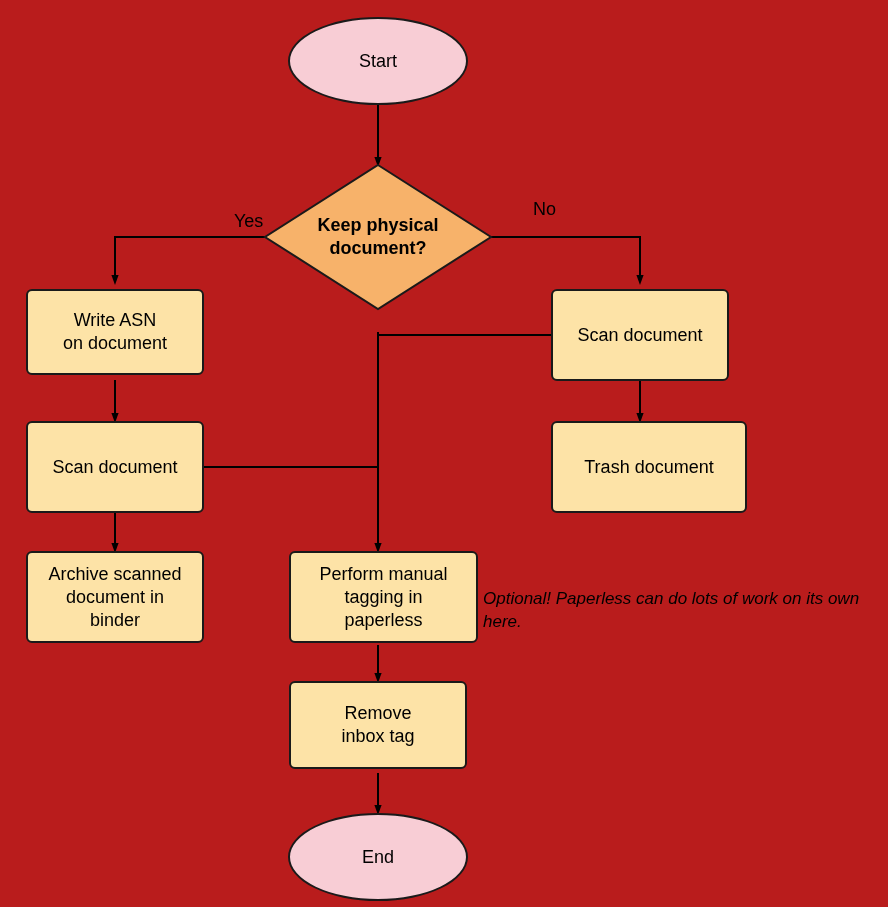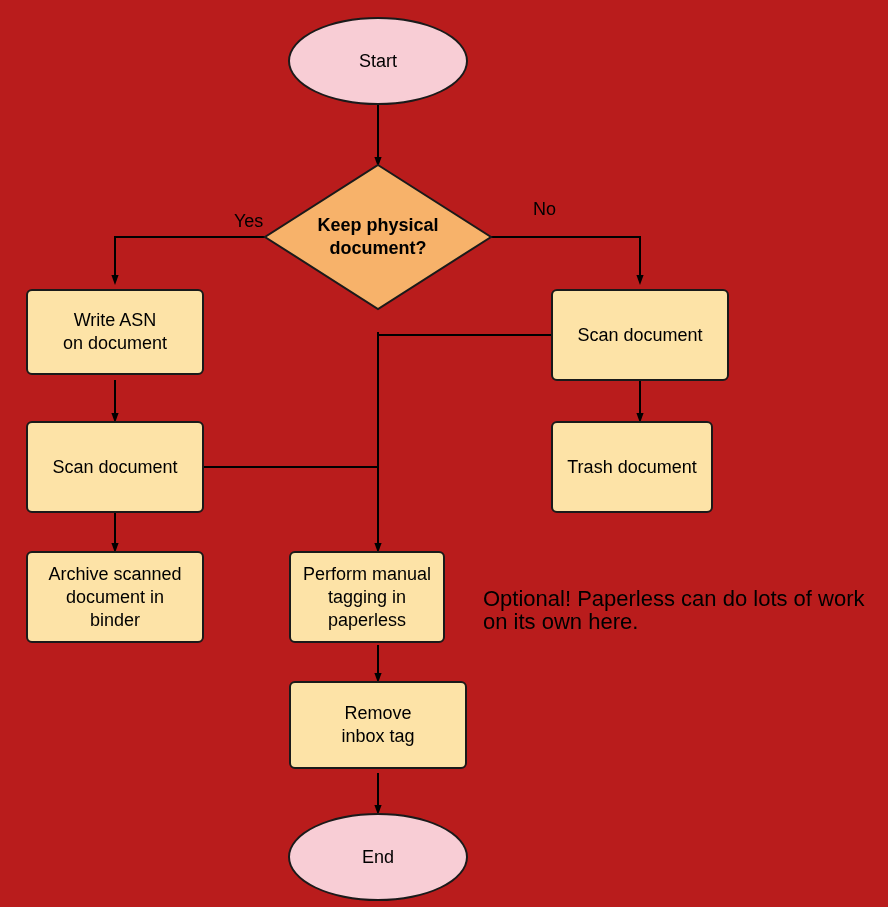--- a/index.html
+++ b/index.html
@@ -70,22 +70,23 @@
   }
   .edge-label {
     position: absolute;
     font-size: 18px;
     color: #000000;
     white-space: nowrap;
     margin-left: 24px;
   }
   .note {
     position: absolute;
-    font-size: 22px;
+    font-size: 17px;
     line-height: 23px;
+    font-style: italic;
     color: #000000;
     width: 400px;
   }
 </style>
 </head>
 <body>
 
 <div id="canvas">
 
   <svg class="edges" viewBox="0 0 888 907">
@@ -147,25 +148,25 @@
   <div class="node process" style="left:26px; top:551px; width:178px; height:92px;text-align:center;">
     <span>Archive scanned
 document in
 binder</span>
   </div>
 
   <div class="node process" style="left:551px; top:289px; width:178px; height:92px;">
     <span>Scan document</span>
   </div>
 
-  <div class="node process" style="left:551px; top:421px; width:162px; height:92px;">
+  <div class="node process" style="left:551px; top:421px; width:196px; height:92px;">
     <span>Trash document</span>
   </div>
 
-  <div class="node process" style="left:289px; top:551px; width:156px; height:92px;">
+  <div class="node process" style="left:289px; top:551px; width:189px; height:92px;">
     <span>Perform manual
 tagging in
 paperless</span>
   </div>
 
   <div class="node process" style="left:289px; top:681px; width:178px; height:88px;">
     <span>Remove
 inbox tag</span>
   </div>
 

